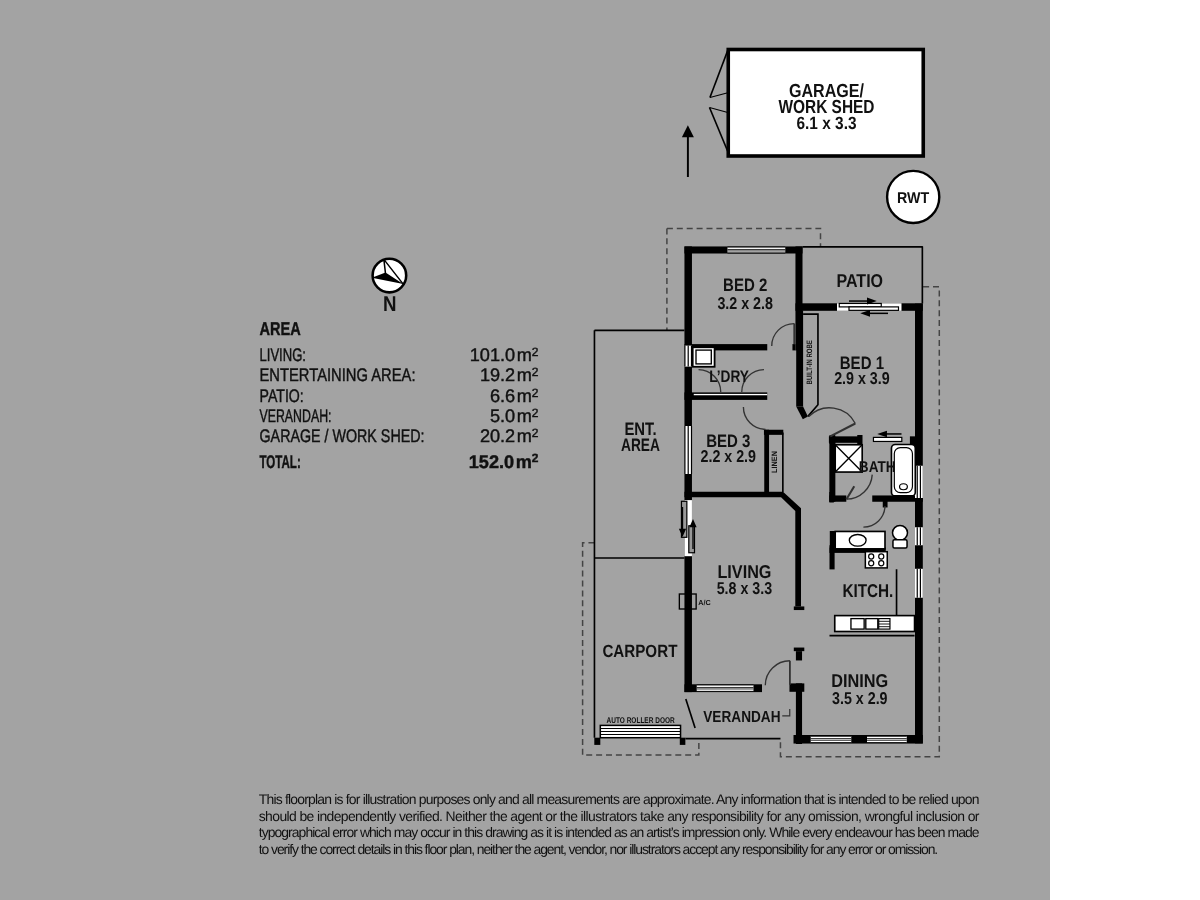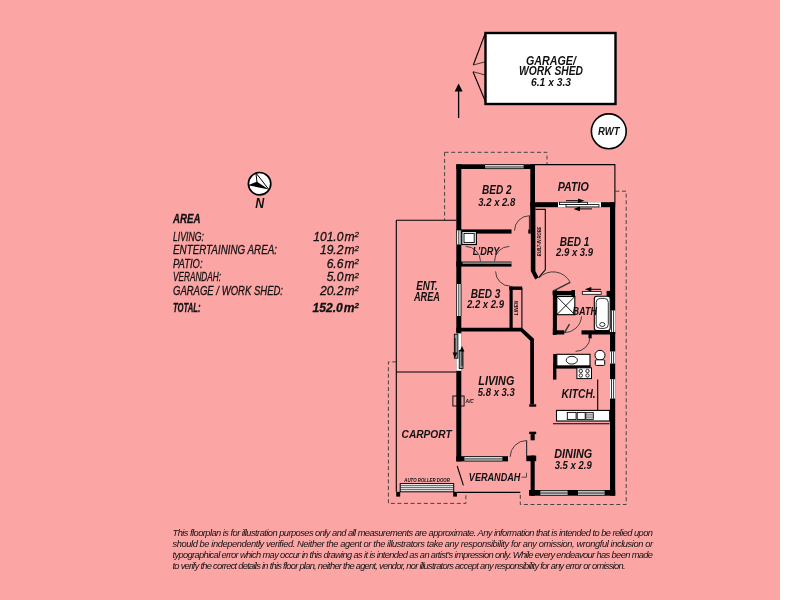--- a/index.html
+++ b/index.html
@@ -1,16 +1,16 @@
 <!DOCTYPE html>
 <html><head>
 <meta charset="utf-8">
 <style>
 html,body{margin:0;padding:0;background:#fff;}
-#page{position:relative;width:780px;height:600px;background:#fca5a5;overflow:hidden;font-style:italic;}
+#page{position:relative;width:700px;height:600px;background:#a3a3a3;overflow:hidden;}
 svg{position:absolute;top:0;left:0;}
 text{font-family:"Liberation Sans",sans-serif;fill:#111;}
 .rm{font-weight:bold;text-anchor:middle;}
 .thin{stroke:#000;stroke-width:1.1;fill:none;}
 .arc{stroke:#333;stroke-width:0.9;fill:none;}
 .dash{stroke:#444;stroke-width:1;fill:none;stroke-dasharray:4 2.6;}
 </style>
 </head>
 <body>
 <div id="page">

